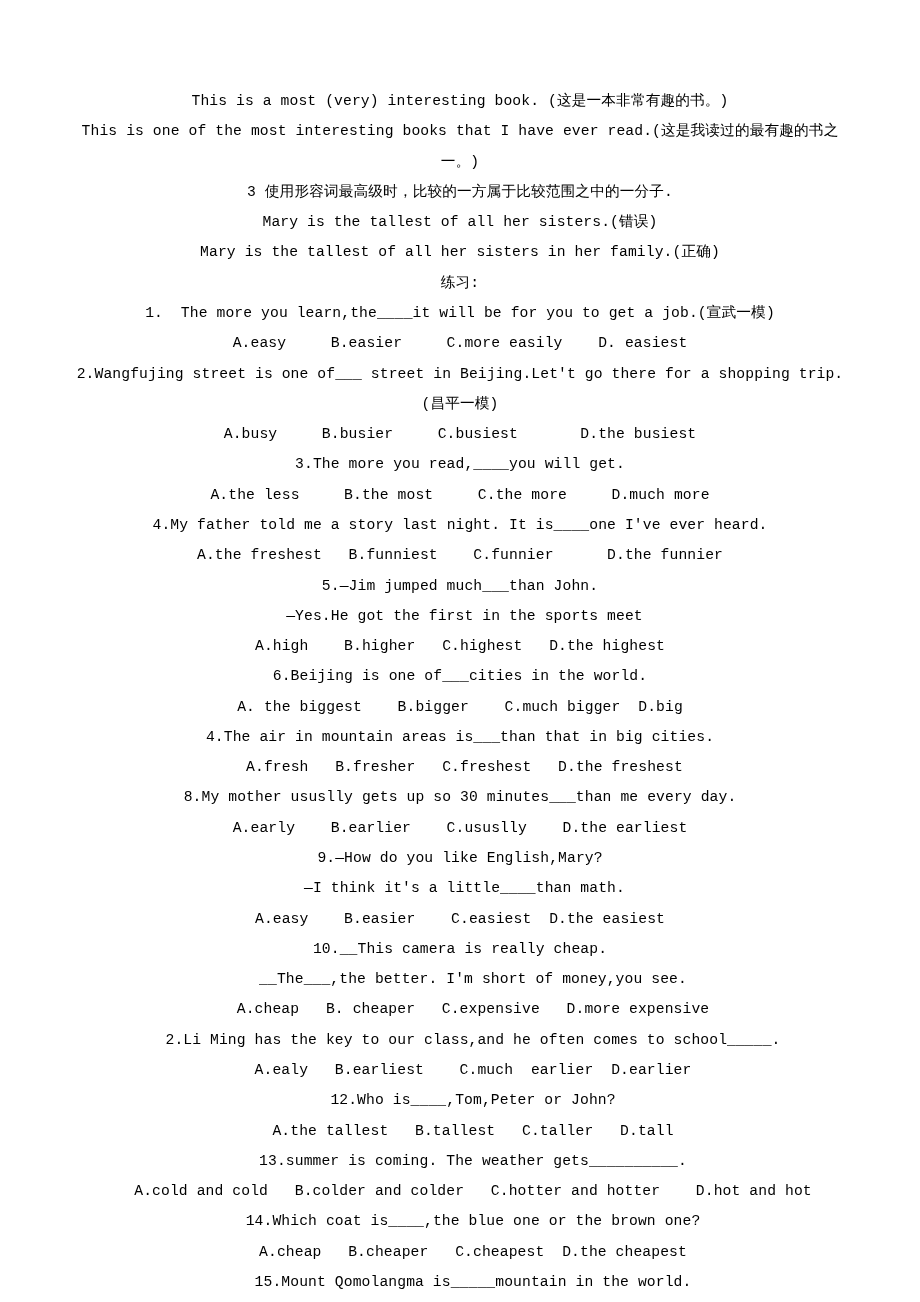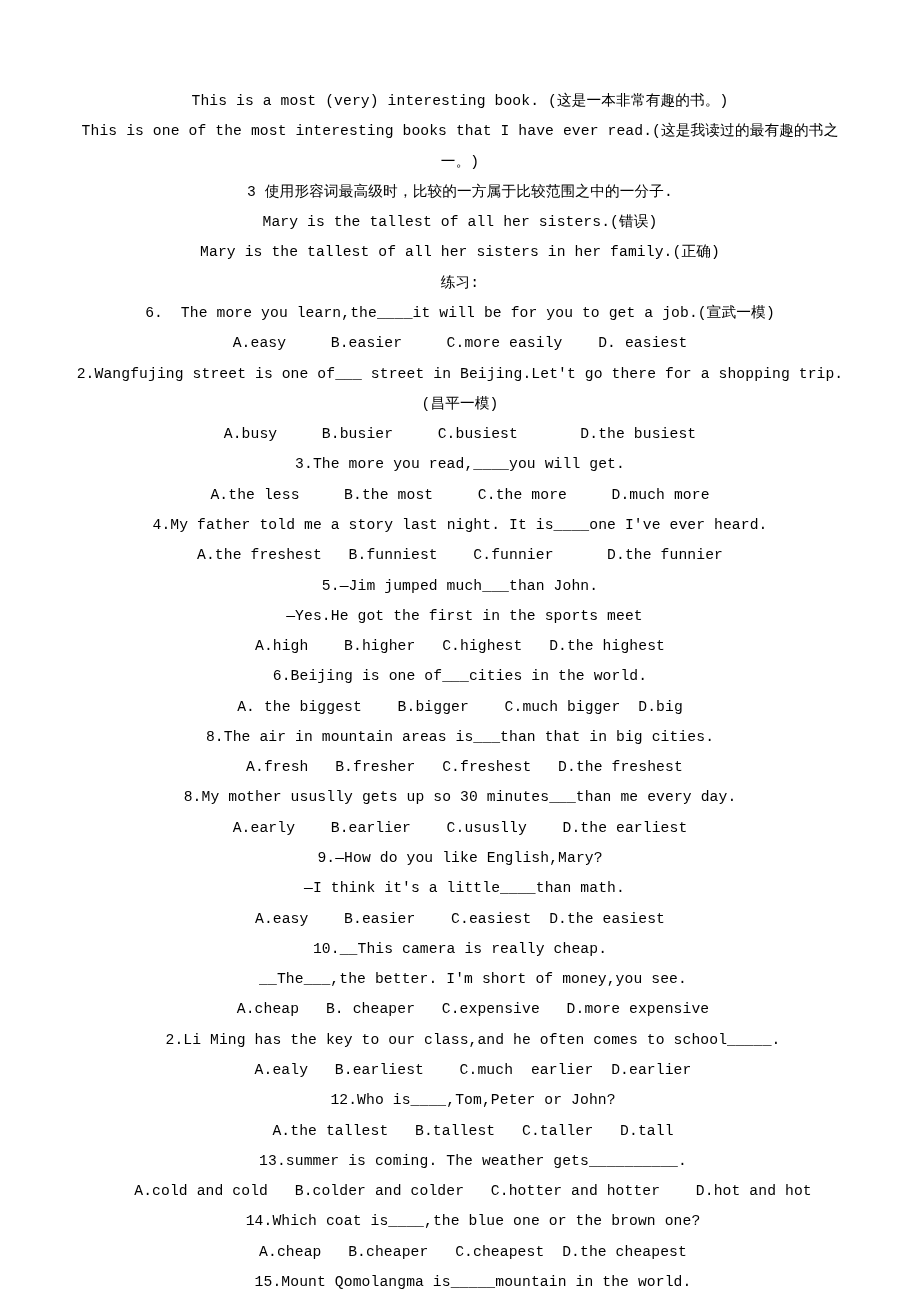--- a/index.html
+++ b/index.html
@@ -20,40 +20,40 @@
 </head>
 <body>
 
 <div class="line">This is a most (very) interesting book. (这是一本非常有趣的书。)</div>
 <div class="line">This is one of the most interesting books that I have ever read.(这是我读过的最有趣的书之一。)</div>
 <div class="line">3 使用形容词最高级时，比较的一方属于比较范围之中的一分子.</div>
 <div class="line">Mary is the tallest of all her sisters.(错误)</div>
 <div class="line">Mary is the tallest of all her sisters in her family.(正确)</div>
 <div class="line">练习:</div>
 
-<div class="line">6.  The more you learn,the____it will be for you to get a job.(宣武一模)</div>
+<div class="line">1.  The more you learn,the____it will be for you to get a job.(宣武一模)</div>
 <div class="line">A.easy     B.easier     C.more easily    D. easiest</div>
 
 <div class="line">2.Wangfujing street is one of___ street in Beijing.Let't go there for a shopping trip.(昌平一模)</div>
 <div class="line">A.busy     B.busier     C.busiest       D.the busiest</div>
 
 <div class="line">3.The more you read,____you will get.</div>
 <div class="line">A.the less     B.the most     C.the more     D.much more</div>
 
 <div class="line">4.My father told me a story last night. It is____one I've ever heard.</div>
 <div class="line">A.the freshest   B.funniest    C.funnier      D.the funnier</div>
 
 <div class="line">5.—Jim jumped much___than John.</div>
 <div class="line"> —Yes.He got the first in the sports meet</div>
 <div class="line">A.high    B.higher   C.highest   D.the highest</div>
 
 <div class="line">6.Beijing is one of___cities in the world.</div>
 <div class="line">A. the biggest    B.bigger    C.much bigger  D.big</div>
 
-<div class="line">8.The air in mountain areas is___than that in big cities.</div>
+<div class="line">4.The air in mountain areas is___than that in big cities.</div>
 <div class="line"> A.fresh   B.fresher   C.freshest   D.the freshest</div>
 
 <div class="line">8.My mother ususlly gets up so 30 minutes___than me every day.</div>
 <div class="line">A.early    B.earlier    C.ususlly    D.the earliest</div>
 
 <div class="line">9.—How do you like English,Mary?</div>
 <div class="line"> —I think it's a little____than math.</div>
 <div class="line">A.easy    B.easier    C.easiest  D.the easiest</div>
 
 <div class="line">10.__This camera is really cheap.</div>

